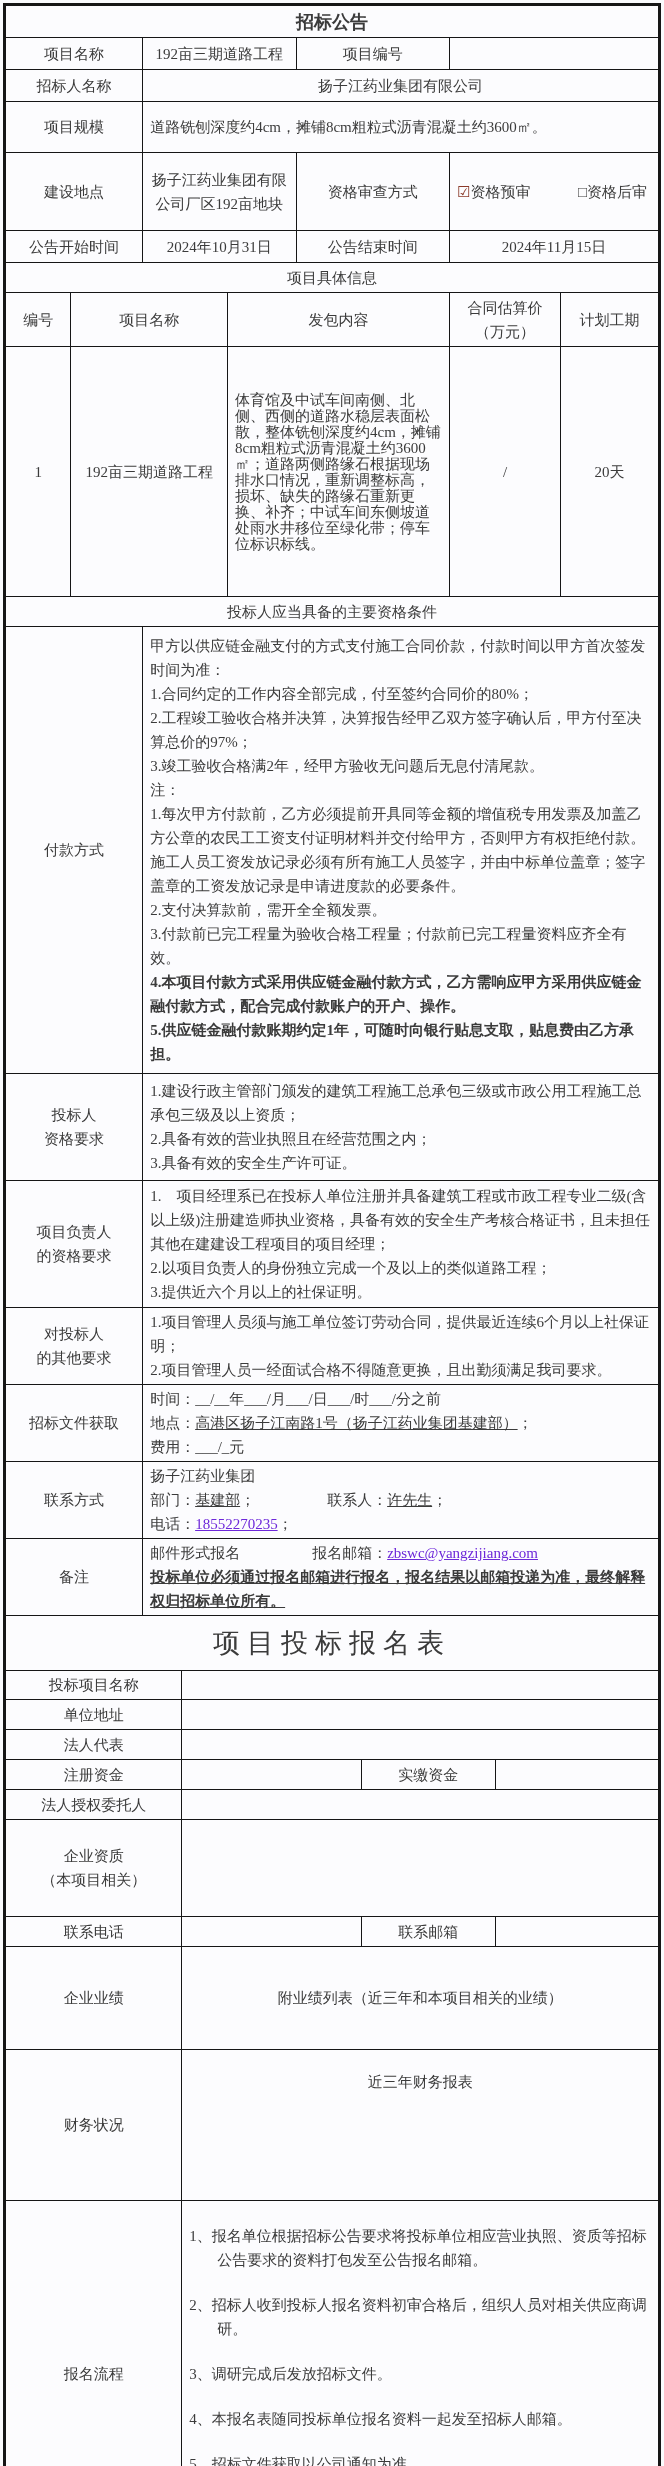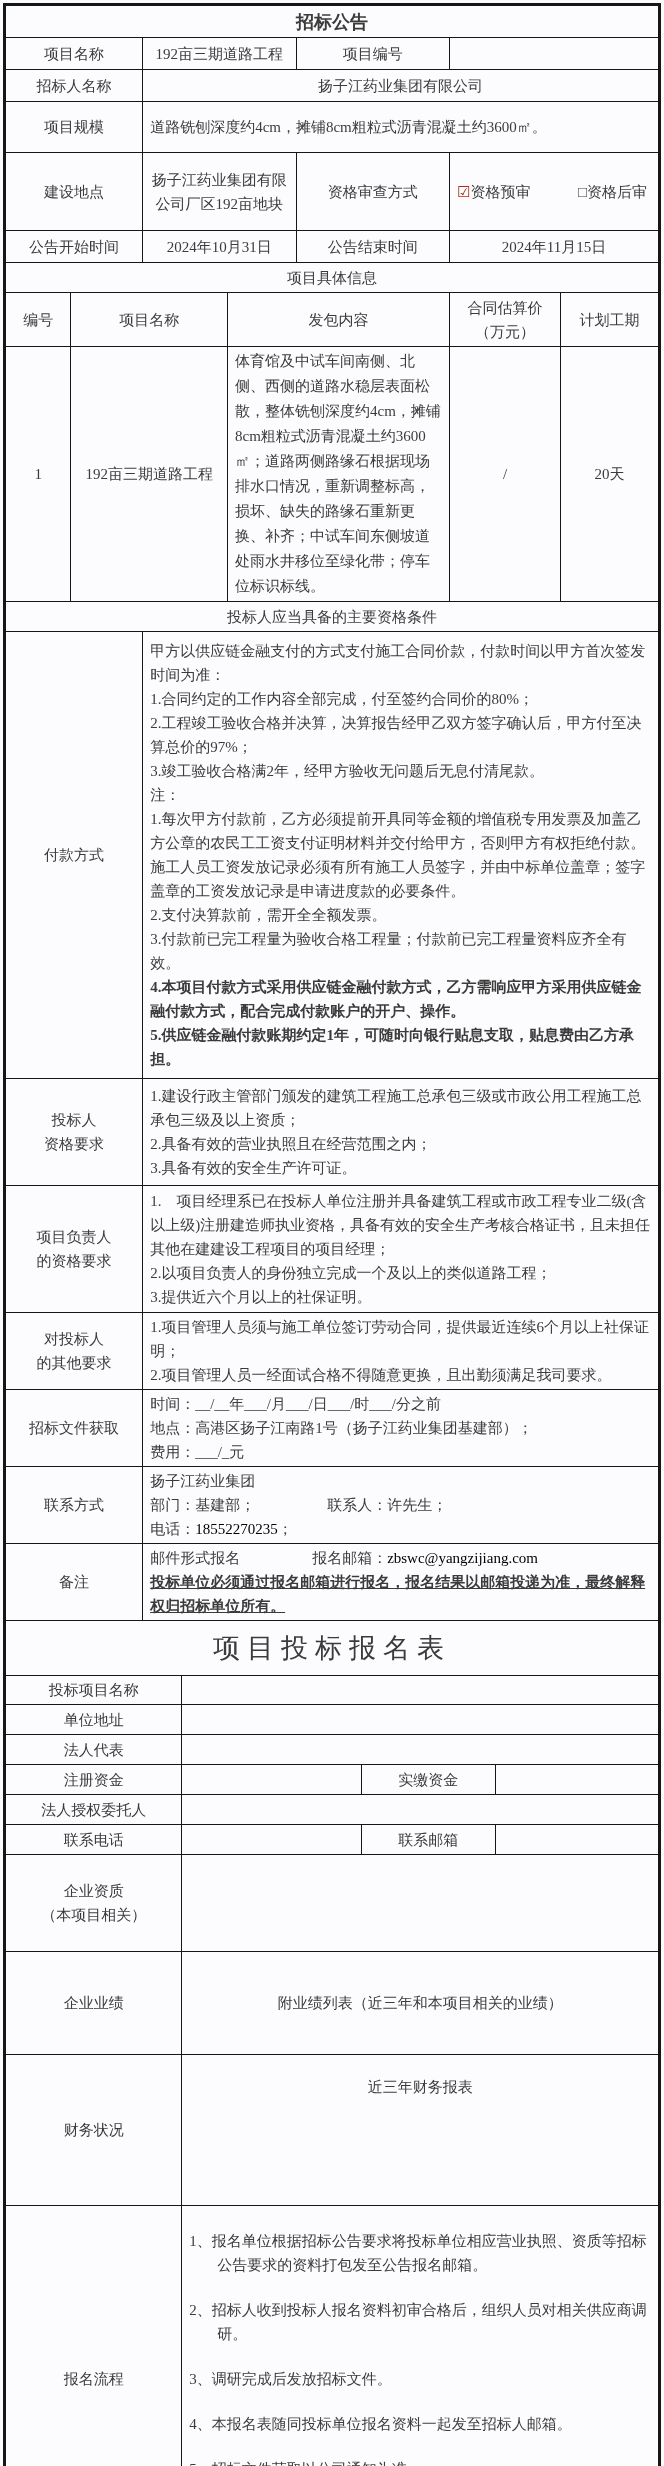--- a/index.html
+++ b/index.html
@@ -10,22 +10,22 @@
   table + table { margin-top:-1px; }
   td { border:1px solid #161616; padding:2px 7px; font-size:15px; line-height:24px; vertical-align:middle; word-break:break-all; }
   .lbl { text-align:center; white-space:pre-line; }
   .c   { text-align:center; }
   .big-title td { font-weight:bold; font-size:18px; text-align:center; }
   .form-title td { font-size:27px; text-align:center; letter-spacing:7px; }
   .para { }
   .para.b { font-weight:bold; }
   .gap { display:inline-block; width:72px; }
   .gap2 { display:inline-block; width:40px; }
-  .u { }
-  .link { color:#000000; }
+  .u { text-decoration:underline; }
+  .link { color:#6d28d9; text-decoration:underline; }
   .note-strong { font-weight:bold; text-decoration:underline; }
   .check { color:#8b3a2a; }
   .hang { padding-left:28px; text-indent:-28px;margin-top:21px; }
 </style>
 </head>
 <body>
 
 <div class="page">
   <div class="doc">
 
@@ -88,21 +88,21 @@
           <tr style="height:54px">
         <td class="c">编号</td>
         <td class="c">项目名称</td>
         <td class="c">发包内容</td>
         <td class="c">合同估算价（万元）</td>
         <td class="c">计划工期</td>
       </tr>
       <tr style="height:250px">
         <td class="c">1</td>
         <td class="c">192亩三期道路工程</td>
-        <td style="line-height:25px">体育馆及中试车间南侧、北侧、西侧的道路水稳层表面松散，整体铣刨深度约4cm，摊铺8cm粗粒式沥青混凝土约3600㎡；道路两侧路缘石根据现场排水口情况，重新调整标高，损坏、缺失的路缘石重新更换、补齐；中试车间东侧坡道处雨水井移位至绿化带；停车位标识标线。</td>
+        <td style="line-height:16px">体育馆及中试车间南侧、北侧、西侧的道路水稳层表面松散，整体铣刨深度约4cm，摊铺8cm粗粒式沥青混凝土约3600㎡；道路两侧路缘石根据现场排水口情况，重新调整标高，损坏、缺失的路缘石重新更换、补齐；中试车间东侧坡道处雨水井移位至绿化带；停车位标识标线。</td>
         <td class="c">/</td>
         <td class="c">20天</td>
       </tr>
     </tbody>
       </table>
 
     <table>
       <colgroup>
           <col style="width:21%">
           <col style="width:79%">
@@ -204,30 +204,30 @@
       <tr style="height:30px">
         <td class="lbl">注册资金</td>
         <td></td>
         <td class="lbl">实缴资金</td>
         <td></td>
       </tr>
       <tr style="height:30px">
         <td class="lbl">法人授权委托人</td>
         <td colspan="3"></td>
       </tr>
-      <tr style="height:30px">
-        <td class="lbl">联系电话</td>
-        <td></td>
-        <td class="lbl">联系邮箱</td>
-        <td></td>
-      </tr>
       <tr style="height:97px">
         <td class="lbl">企业资质
 （本项目相关）</td>
         <td colspan="3"></td>
+      </tr>
+      <tr style="height:30px">
+        <td class="lbl">联系电话</td>
+        <td></td>
+        <td class="lbl">联系邮箱</td>
+        <td></td>
       </tr>
       <tr style="height:103px">
         <td class="lbl">企业业绩</td>
         <td colspan="3" class="c">附业绩列表（近三年和本项目相关的业绩）</td>
       </tr>
       <tr style="height:151px">
         <td class="lbl">财务状况</td>
         <td colspan="3" class="c" style="vertical-align:top; padding-top:20px">近三年财务报表</td>
       </tr>
       <tr style="height:229px">

